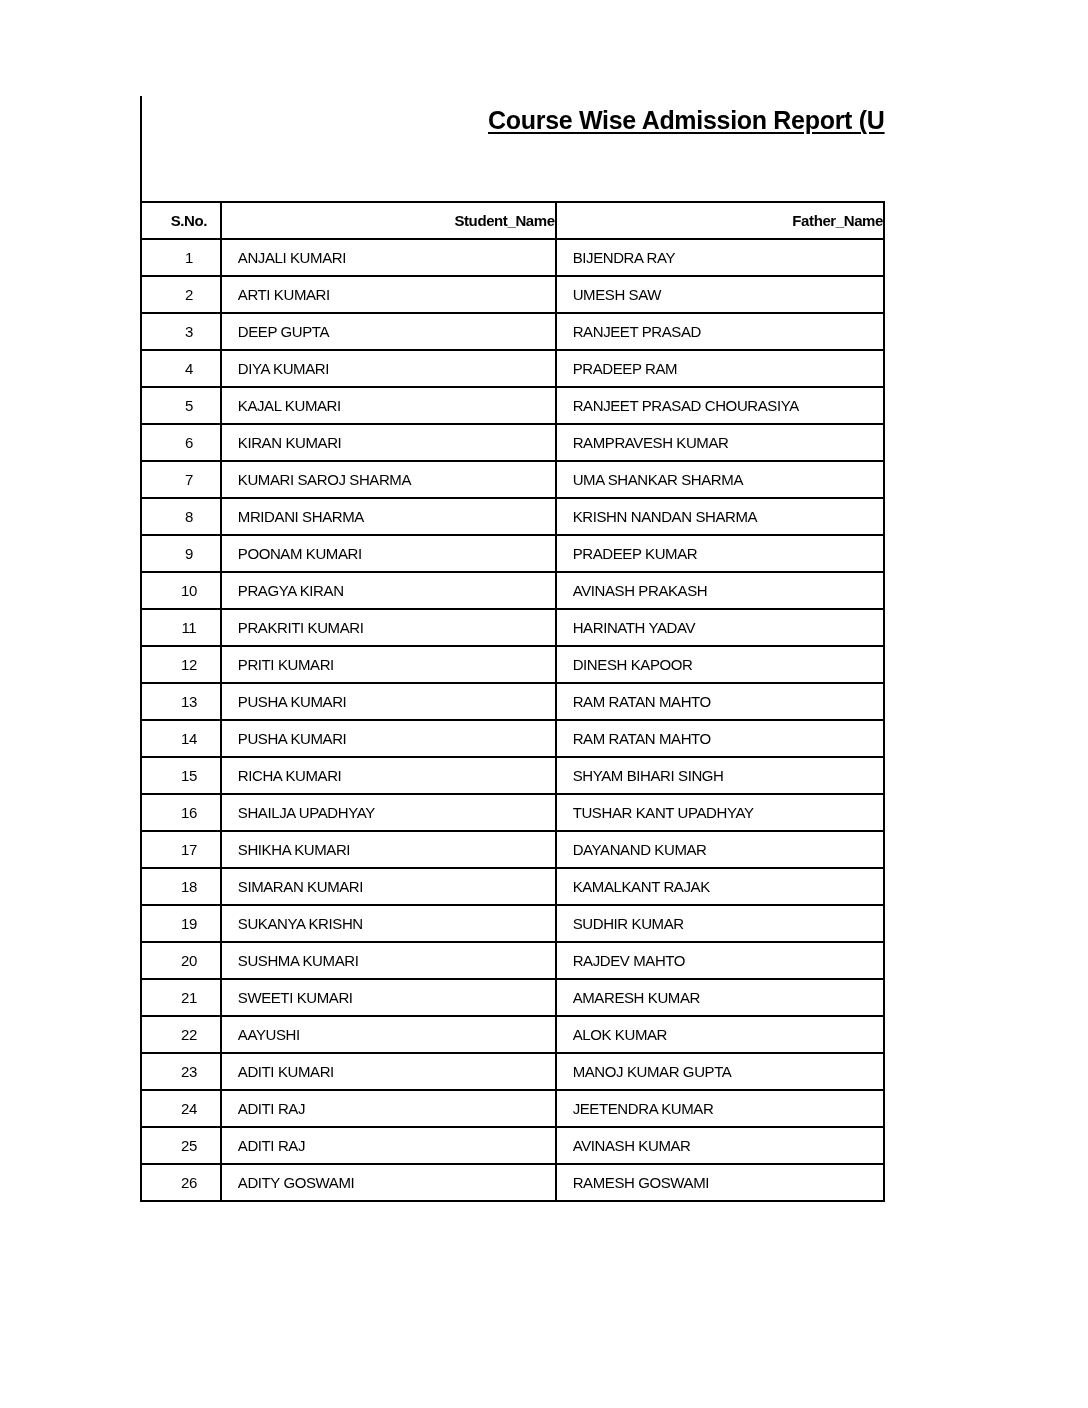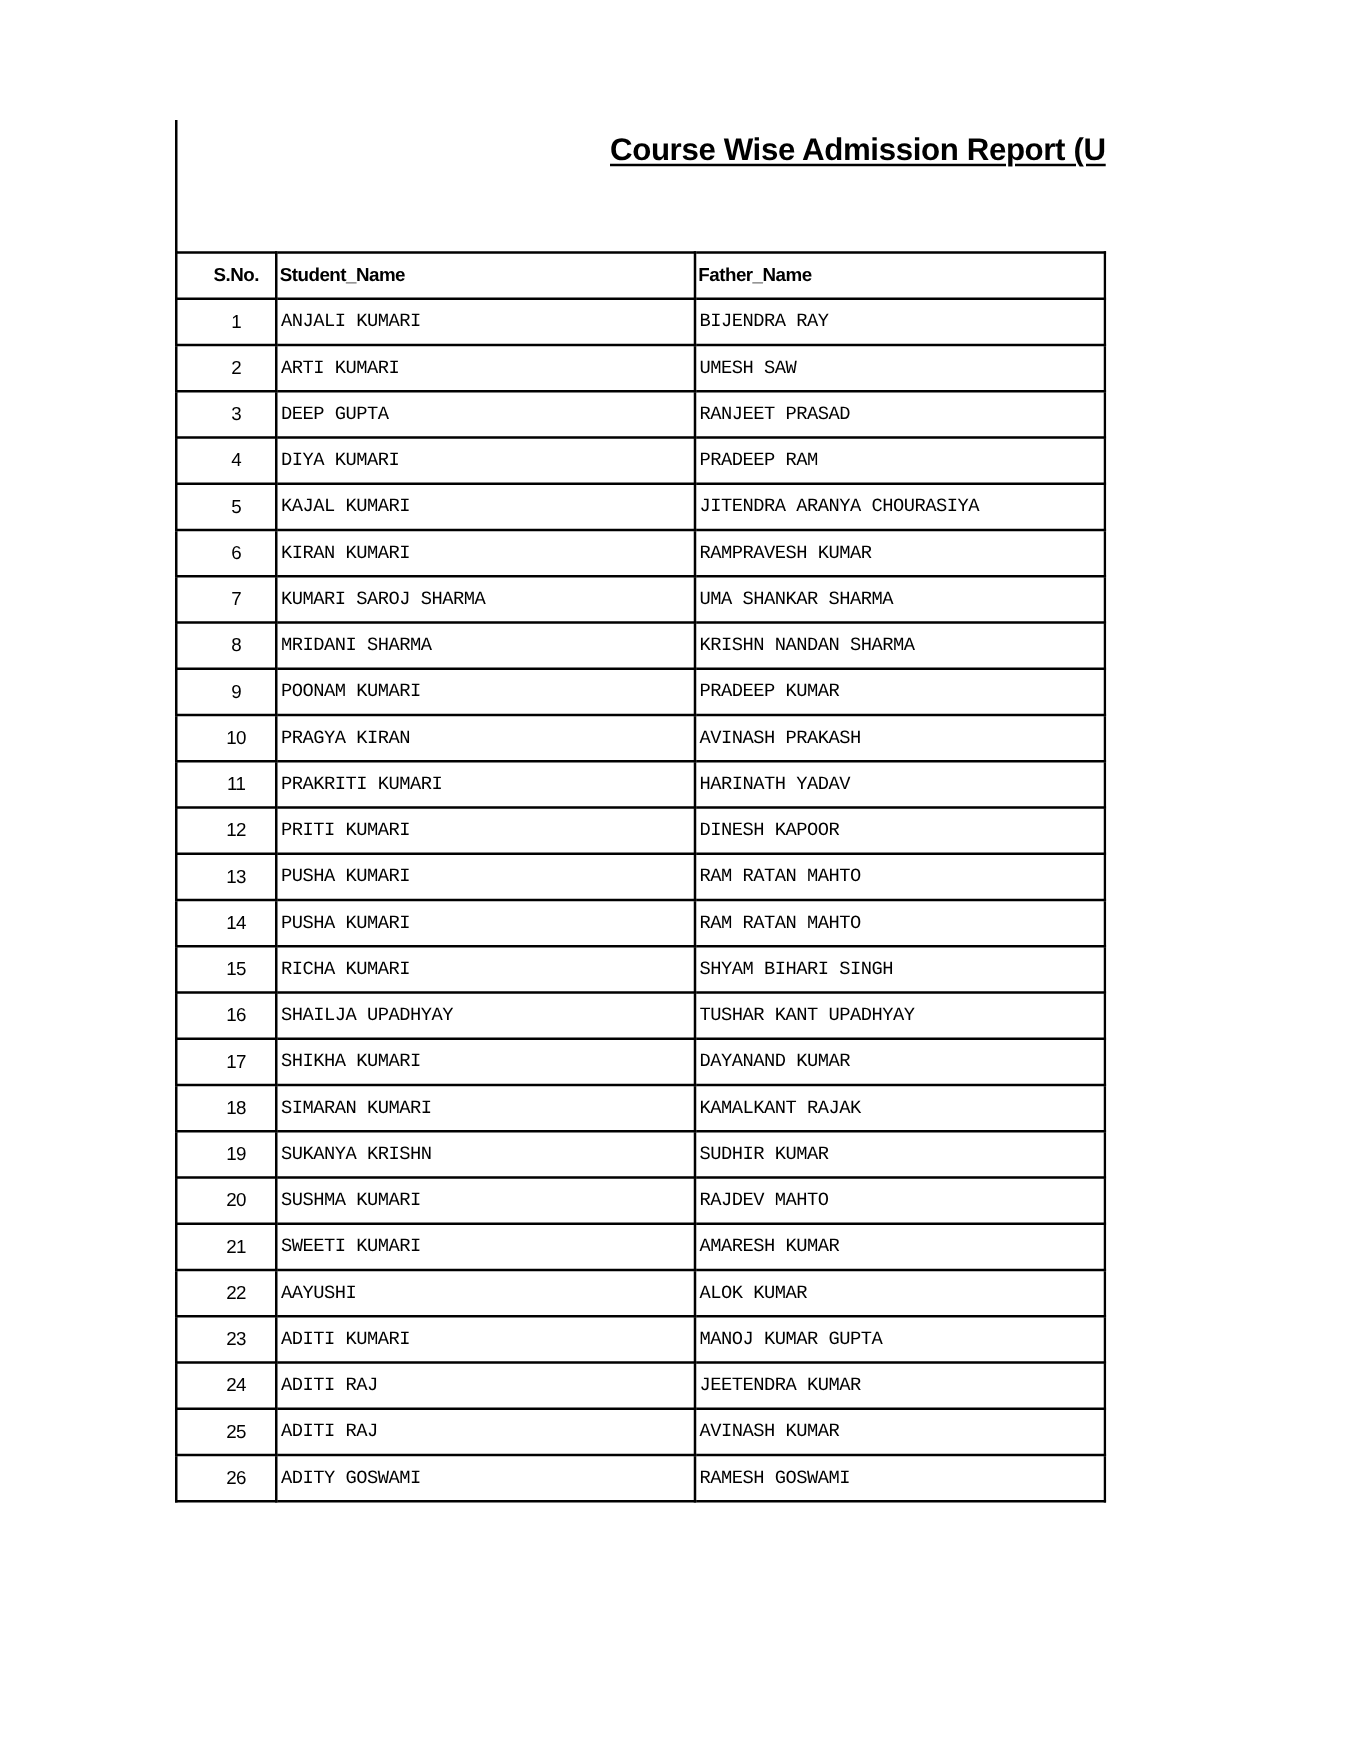--- a/index.html
+++ b/index.html
@@ -9,23 +9,23 @@
     .clip { position: absolute; left: 140px; top: 96px; width: 745px; height: 1170px; overflow: hidden; }
     .title { position: absolute; top: 10px; left: 348px; white-space: nowrap;
              font-size: 25px; font-weight: bold; text-decoration: underline; text-decoration-thickness: 2px;
              text-underline-offset: 3px; letter-spacing: -0.3px; }
     .subtitle { position: absolute; top: 66px; left: 154px; white-space: nowrap;
                 font-size: 21px; font-weight: bold; text-decoration: underline; text-decoration-thickness: 2px;
                 text-underline-offset: 3px; letter-spacing: -0.3px; }
     table.report { position: absolute; top: 105px; left: 0; border-collapse: collapse; table-layout: fixed; }
     table.report td, table.report th { border: 2px solid #000; height: 35px; padding: 0; font-size: 15px;
              letter-spacing: -0.4px; white-space: nowrap; overflow: hidden; }
-    table.report th { font-weight: bold; text-align: left; padding-left: 2px; }
+    table.report th { font-weight: bold; text-align: right; padding-left: 2px; }
     table.report th.sno, table.report td.sno { text-align: center; padding-left: 16px; }
-    table.report td.name, table.report td.father { padding-left: 3px; font-family: Liberation Mono, monospace; }
+    table.report td.name, table.report td.father { padding-left: 16px; }
     col.c1 { width: 80px; } col.c2 { width: 336px; } col.c3 { width: 329px; }
   </style>
 </head>
 <body>
 
 <div class="left-rule"></div>
 <div class="clip">
   <div class="title">Course Wise Admission Report (U</div>
   <table class="report">
     <colgroup>
@@ -57,21 +57,21 @@
           <td class="father">RANJEET PRASAD</td>
         </tr>
         <tr>
           <td class="sno">4</td>
           <td class="name">DIYA KUMARI</td>
           <td class="father">PRADEEP RAM</td>
         </tr>
         <tr>
           <td class="sno">5</td>
           <td class="name">KAJAL KUMARI</td>
-          <td class="father">JITENDRA ARANYA CHOURASIYA</td>
+          <td class="father">RANJEET PRASAD CHOURASIYA</td>
         </tr>
         <tr>
           <td class="sno">6</td>
           <td class="name">KIRAN KUMARI</td>
           <td class="father">RAMPRAVESH KUMAR</td>
         </tr>
         <tr>
           <td class="sno">7</td>
           <td class="name">KUMARI SAROJ SHARMA</td>
           <td class="father">UMA SHANKAR SHARMA</td>

